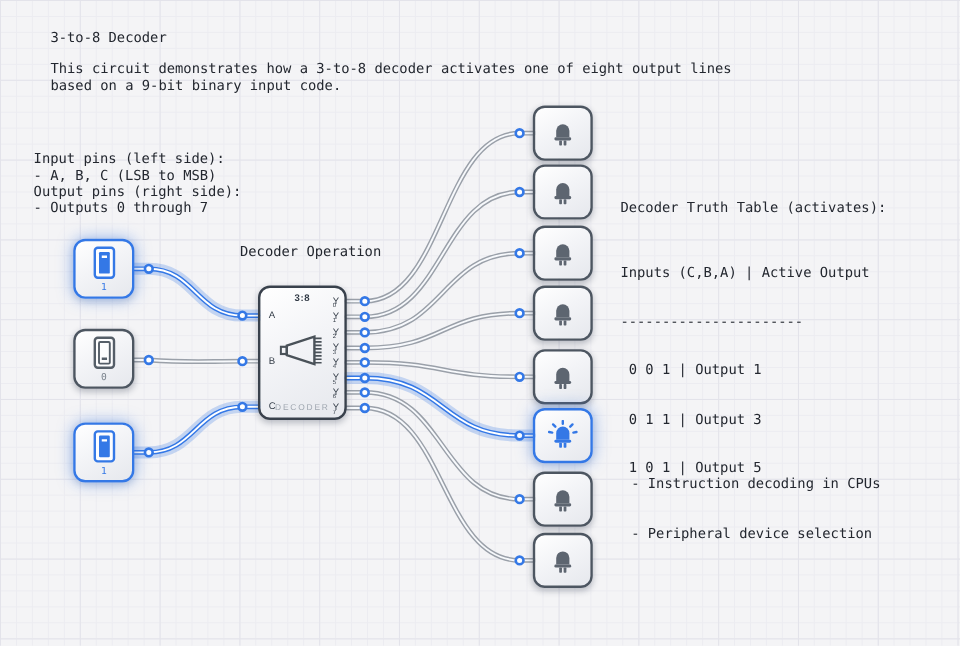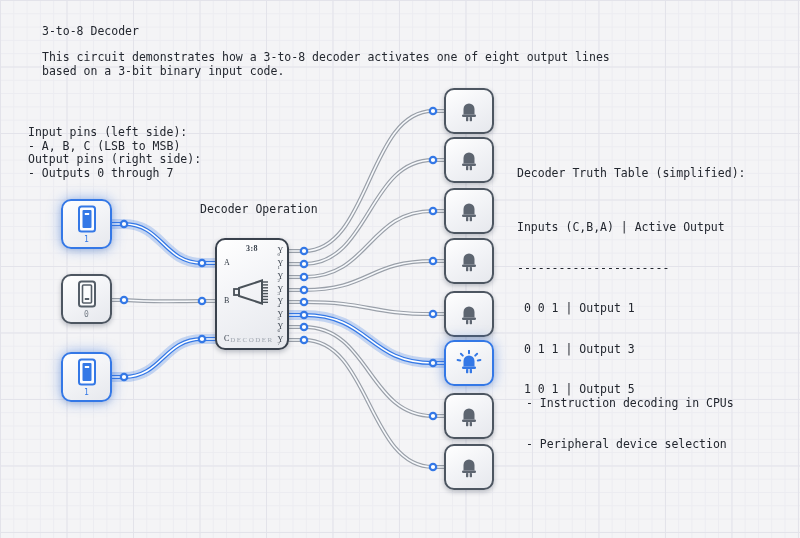--- a/index.html
+++ b/index.html
@@ -64,21 +64,21 @@
   .switch svg .notch-off{stroke:#555e68;stroke-width:2;display:block}
   .switch.active svg .notch-off{display:none}
   .switch svg .notch-on{stroke:#ffffff;stroke-width:2;display:none}
   .switch.active svg .notch-on{display:block}
   .led{width:50px;height:46px}
   .led svg .body{fill:var(--led-body)}
   .led.active svg .body{fill:var(--accent)}
   .led svg .rays{stroke:var(--accent);stroke-width:2;stroke-linecap:round;display:none}
   .led.active svg .rays{display:block}
   .chip{left:215px;top:238px;width:74px;height:112px;border-color:#39414c}
-  .chip span{position:absolute;font-family:Liberation Serif, serif;color:#333c47}
+  .chip span{position:absolute;font-family:Liberation Sans, sans-serif;color:#333c47}
   .chip .ratio{top:4px;left:0;width:100%;text-align:center;font-size:8px;font-weight:bold;letter-spacing:0.5px}
   .chip .pin{font-size:8px;line-height:8px}
   .chip .pin-in{left:7px}
   .chip .pin-out{right:7px;text-align:right}
   .chip .pin sub{font-size:5px}
   .chip .name{bottom:4px;left:0;width:100%;text-align:center;font-size:7px;letter-spacing:1.5px;color:#a0a7b0}
   .decoder-symbol{position:absolute;left:16px;top:39px;width:42px;height:26px}
   .decoder-symbol path,.decoder-symbol rect,.decoder-symbol line{stroke:#4a5259;fill:none}
 </style>
 </head>
@@ -160,29 +160,29 @@
   <circle class="dot" cx="433" cy="211" r="3.2"></circle>
   <circle class="dot" cx="433" cy="261" r="3.2"></circle>
   <circle class="dot" cx="433" cy="314" r="3.2"></circle>
   <circle class="dot" cx="433" cy="363" r="3.2"></circle>
   <circle class="dot" cx="433" cy="416" r="3.2"></circle>
   <circle class="dot" cx="433" cy="467" r="3.2"></circle>
 </svg>
 
 <div class="txt" style="left:42px;top:25px">3-to-8 Decoder</div>
 <div class="txt" style="left:42px;top:51px">This circuit demonstrates how a 3-to-8 decoder activates one of eight output lines
-based on a 3-bit binary input code.</div>
+based on a 9-bit binary input code.</div>
 <div class="txt" style="left:28px;top:126px">Input pins (left side):
 - A, B, C (LSB to MSB)
 Output pins (right side):
 - Outputs 0 through 7</div>
 <div class="txt" style="left:200px;top:203px">Decoder Operation</div>
 
 <div class="txt" style="left:517px;top:140px">
-  <div class="spaced">Decoder Truth Table (simplified):</div>
+  <div class="spaced">Decoder Truth Table (activates):</div>
   <div>Inputs (C,B,A) | Active Output</div>
   <div>----------------------</div>
   <div> 0 0 1 | Output 1</div>
   <div> 0 1 1 | Output 3</div>
   <div> 1 0 1 | Output 5</div>
   
   
 </div>
 
 <div class="txt" style="left:526px;top:370px">

